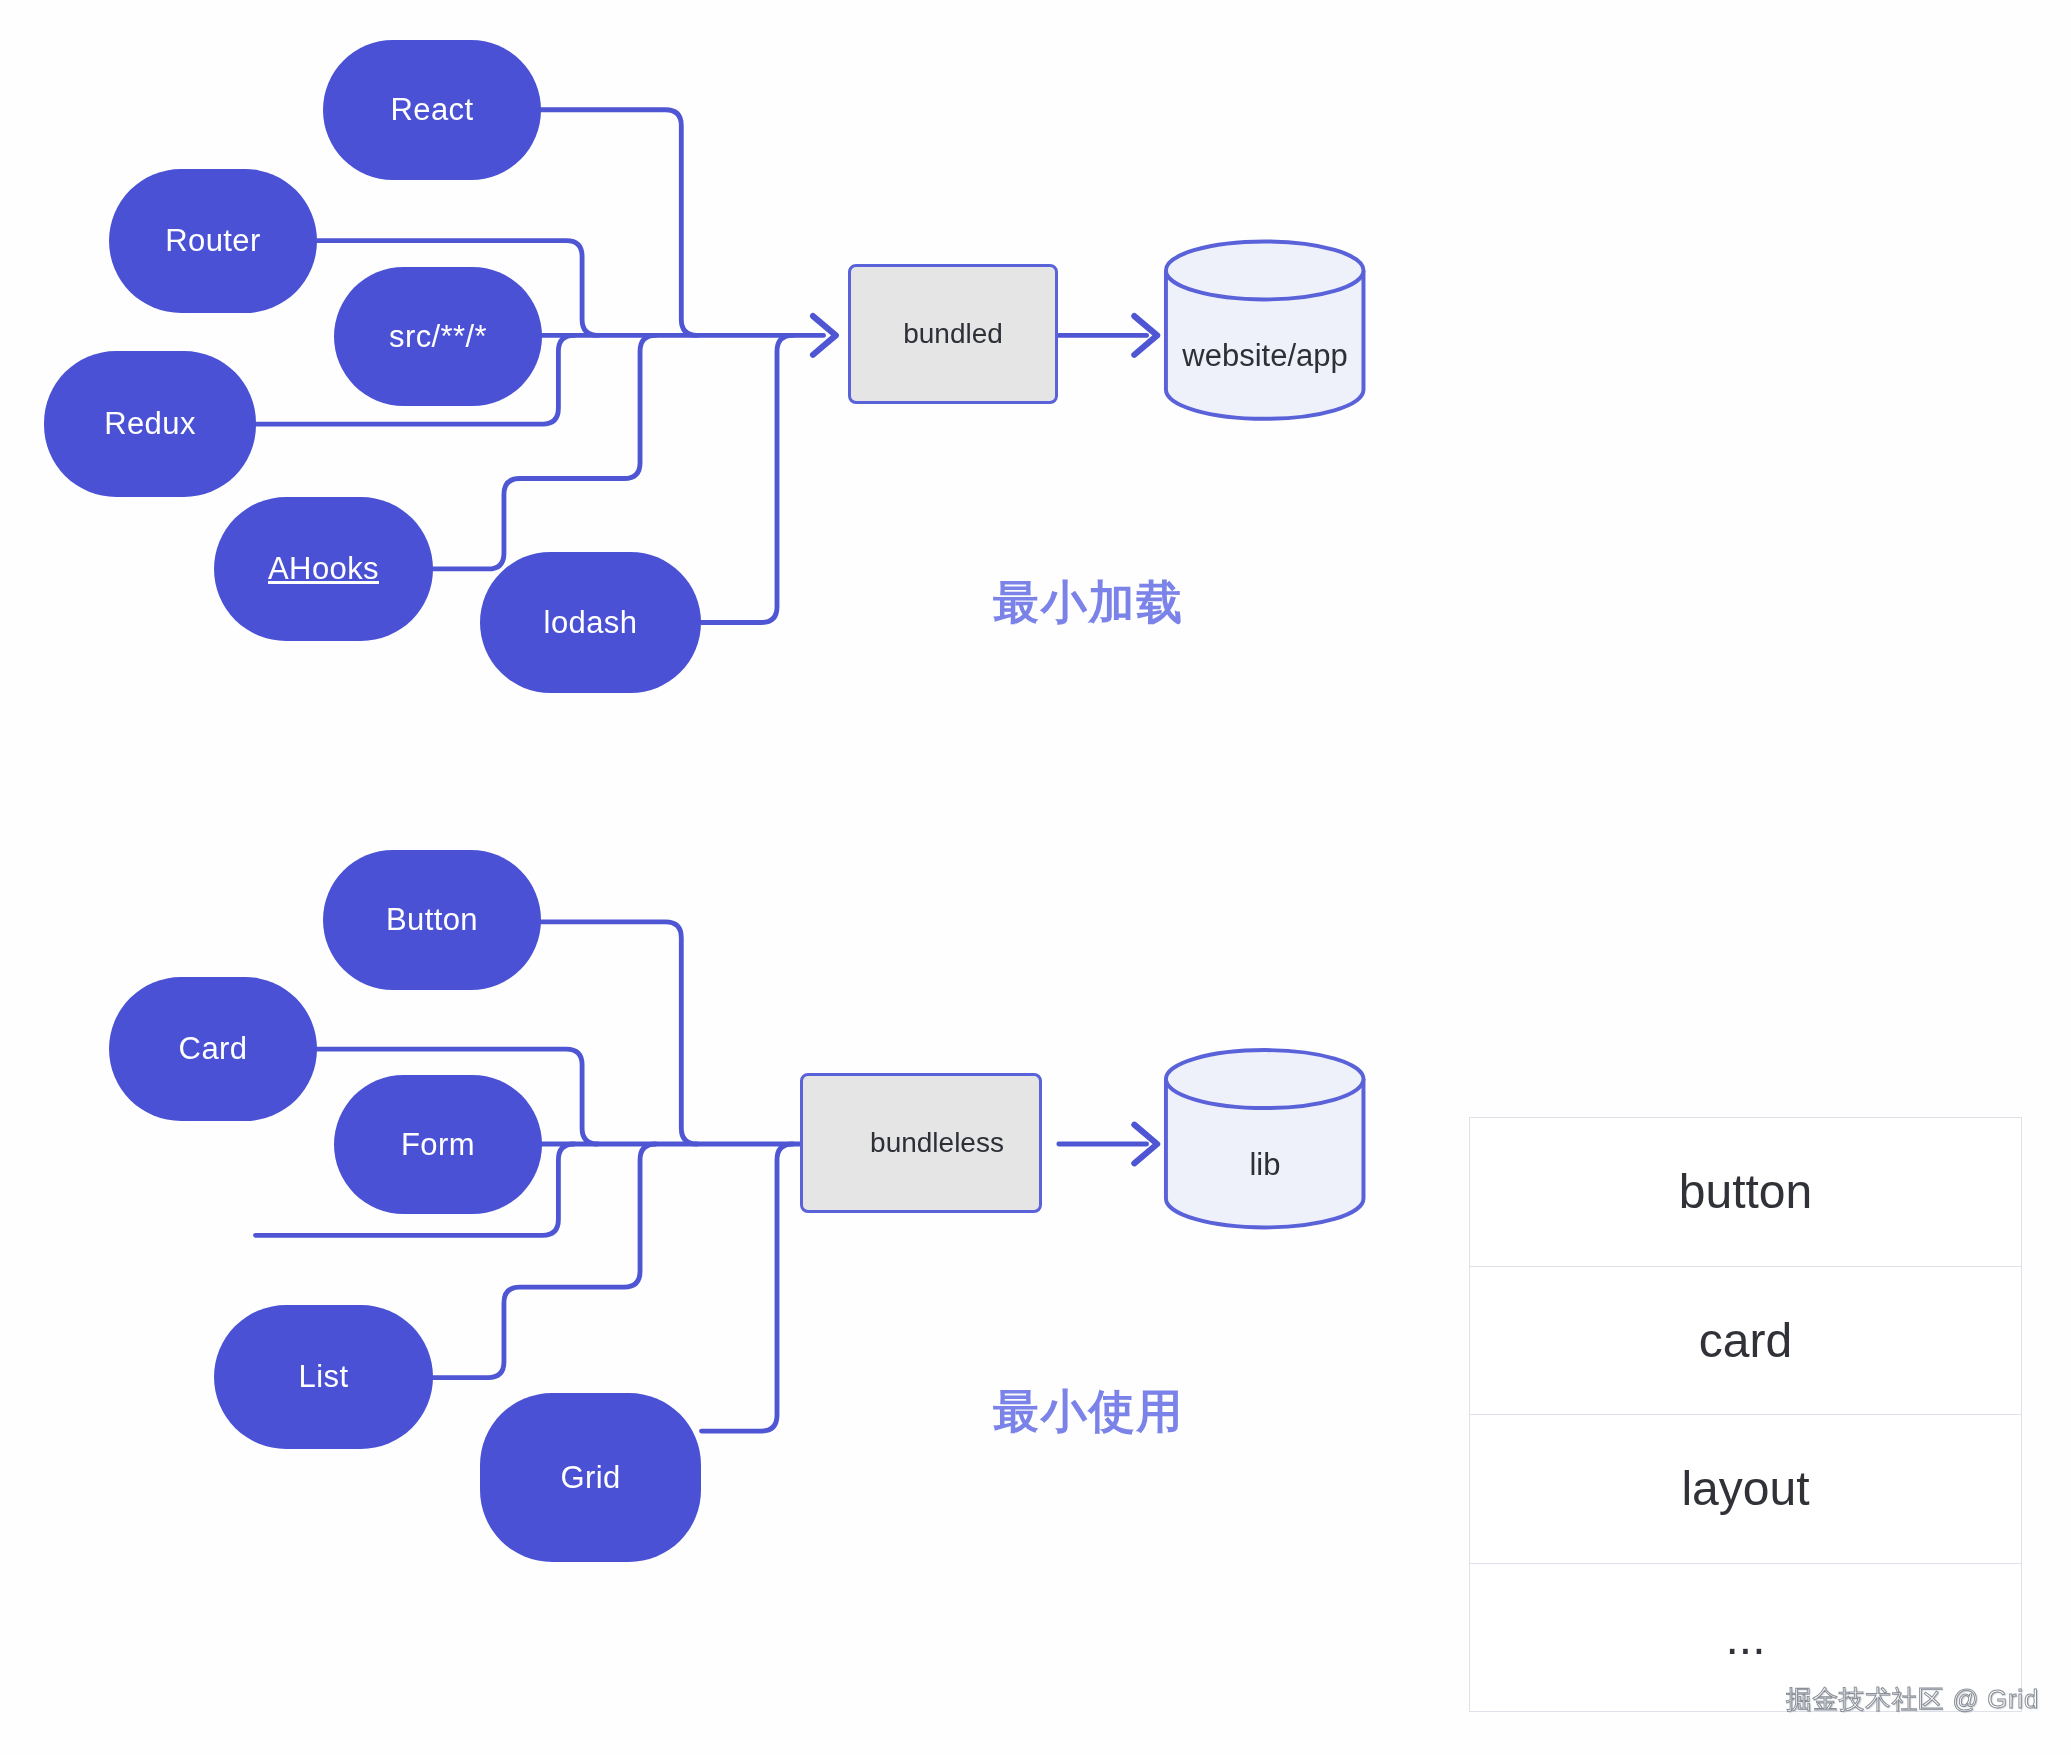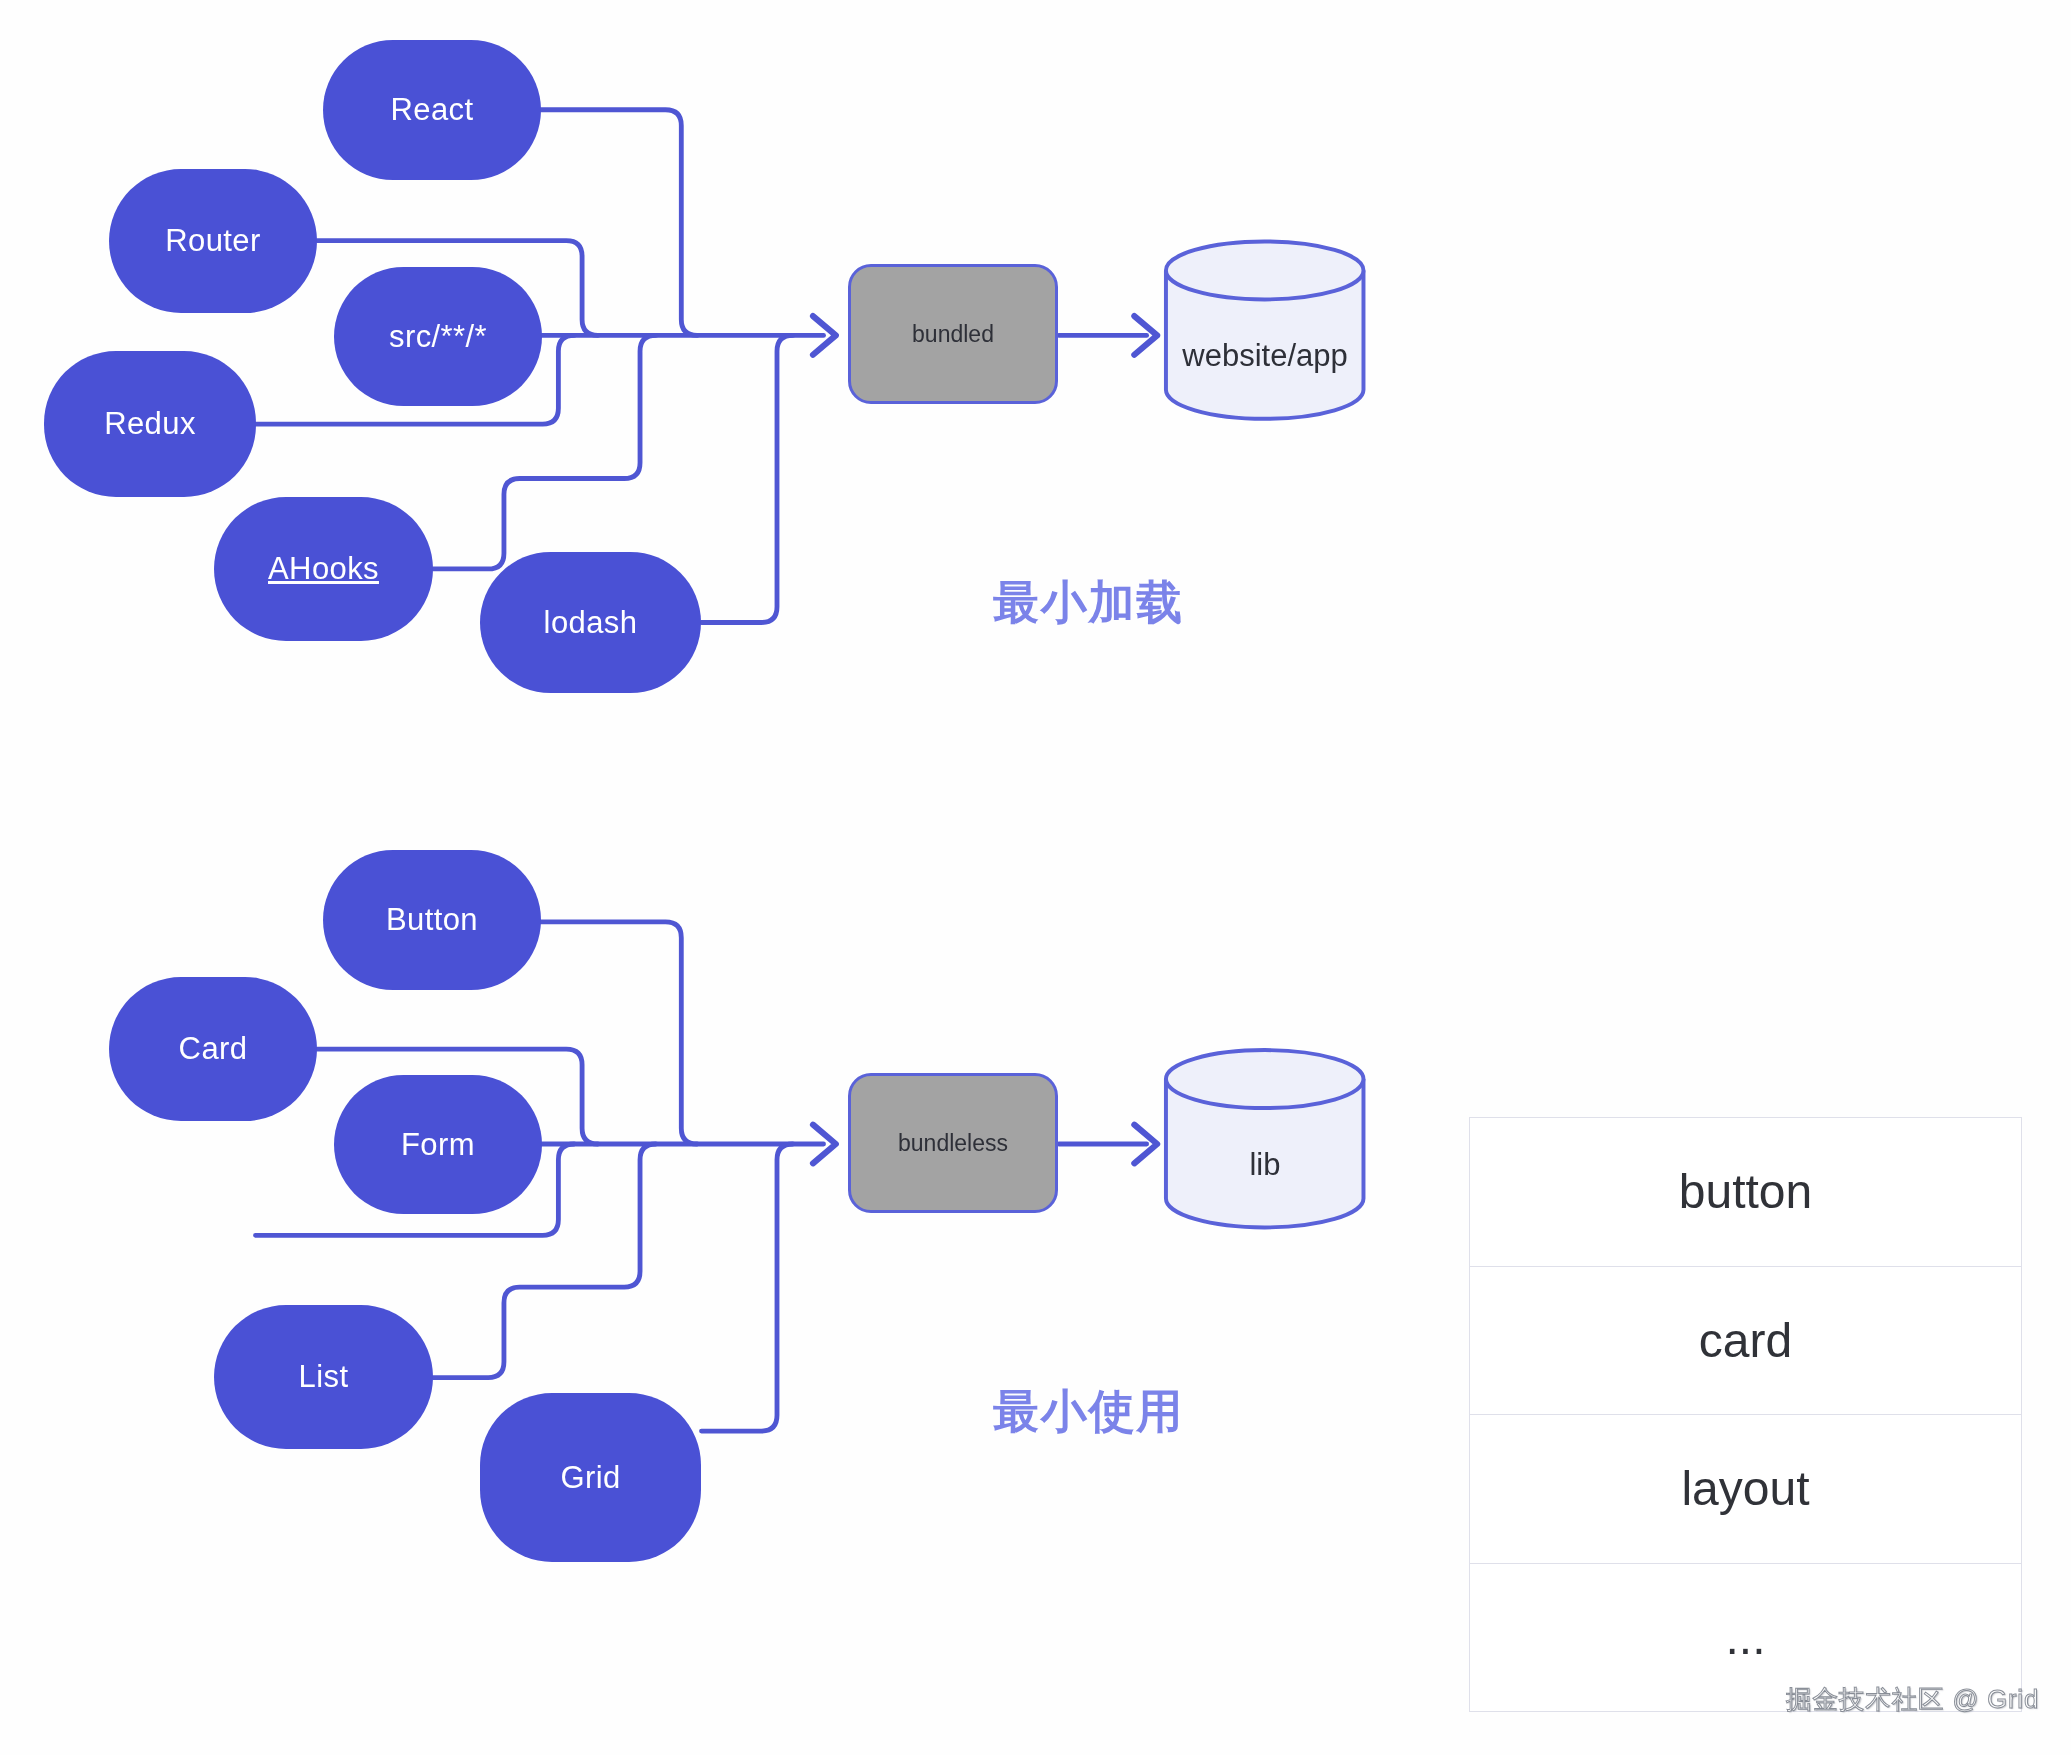--- a/index.html
+++ b/index.html
@@ -15,26 +15,26 @@
     position:absolute;
     background:#4a51d5;
     border-radius:72px;
     display:flex;align-items:center;justify-content:center;
     color:#ffffff;
     font-size:31px;
     letter-spacing:0.4px;
   }
   .process-box{
     position:absolute;
-    background:#a3a3a3;
+    background:#e5e5e5;
     border:3.5px solid #5a62d9;
-    border-radius:23px;
+    border-radius:8px;
     display:flex;align-items:center;justify-content:center;
     color:#2e3038;
-    font-size:23px;
+    font-size:28px;
   }
   .cyl-label{
     position:absolute;
     display:flex;align-items:center;justify-content:center;
     color:#2e3038;
     font-size:31px;
   }
   .caption{
     position:absolute;
     width:351px;
@@ -125,21 +125,21 @@
   <div class="cyl-label" style="left:1166px;top:241px;width:198px;height:177px;padding-top:53px;box-sizing:border-box;">website/app</div>
 
   <div class="caption" style="left:913px;top:572px;">最小加载</div>
 
   <div class="node" style="left:323px;top:850px;width:218px;height:140px;">Button</div>
   <div class="node" style="left:109px;top:977px;width:208px;height:144px;">Card</div>
   <div class="node" style="left:334px;top:1075px;width:208px;height:139px;">Form</div>
   <div class="node" style="left:214px;top:1305px;width:219px;height:144px;">List</div>
   <div class="node" style="left:480px;top:1361px;width:221px;height:169px;margin-top:32px;">Grid</div>
 
-  <div class="process-box" style="left:848px;top:1073px;width:204px;height:134px;">bundleless</div>
+  <div class="process-box" style="left:800px;top:1073px;width:204px;height:134px;padding-left:32px;">bundleless</div>
 
   <div class="cyl-label" style="left:1166px;top:1050px;width:198px;height:177px;padding-top:53px;box-sizing:border-box;">lib</div>
 
   <div class="caption" style="left:913px;top:1381px;">最小使用</div>
 
   <div class="lib-table">
     <div class="lib-row">button</div>
     <div class="lib-row">card</div>
     <div class="lib-row">layout</div>
     <div class="lib-row">...</div>

